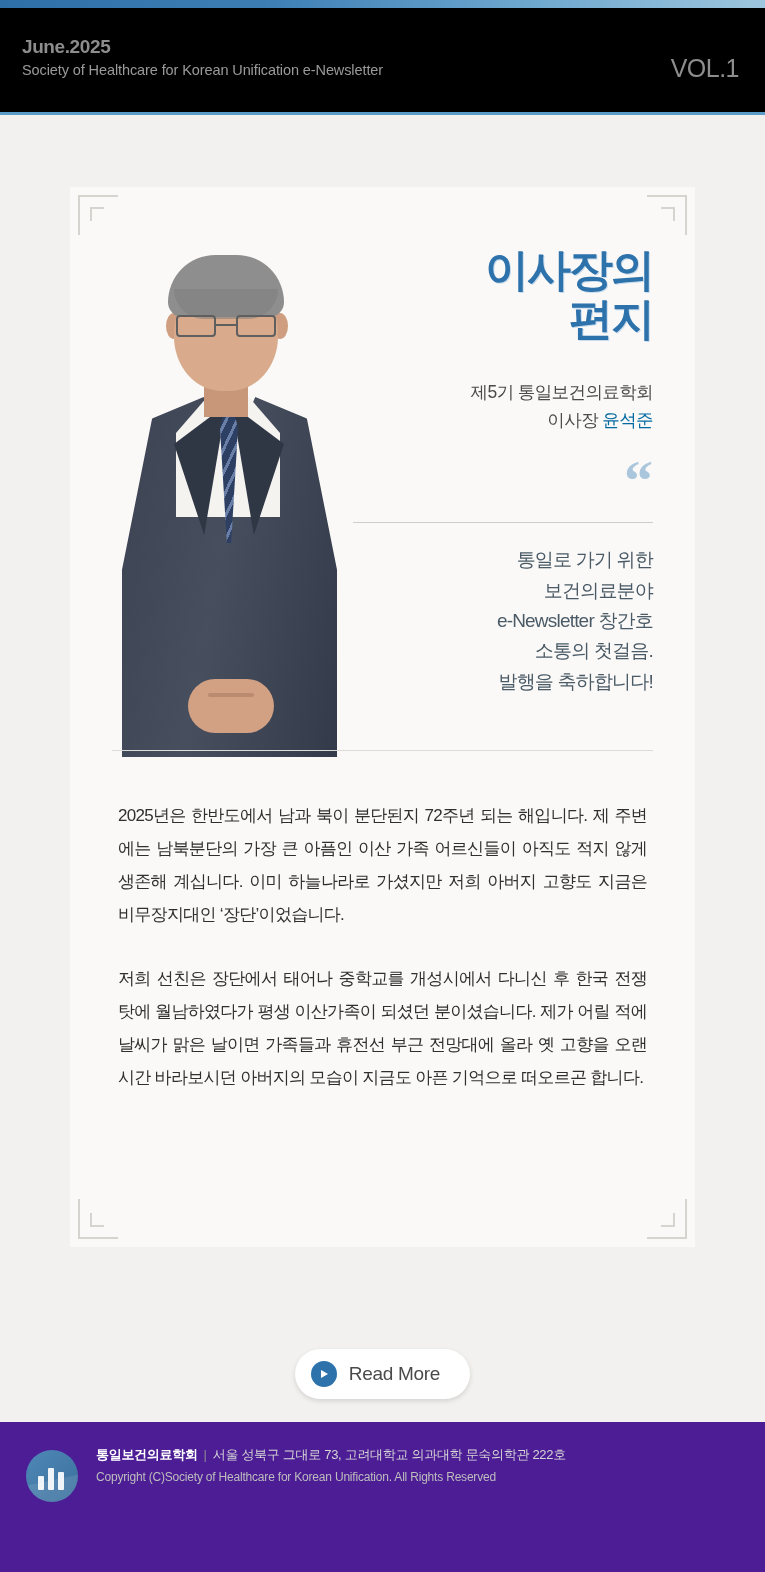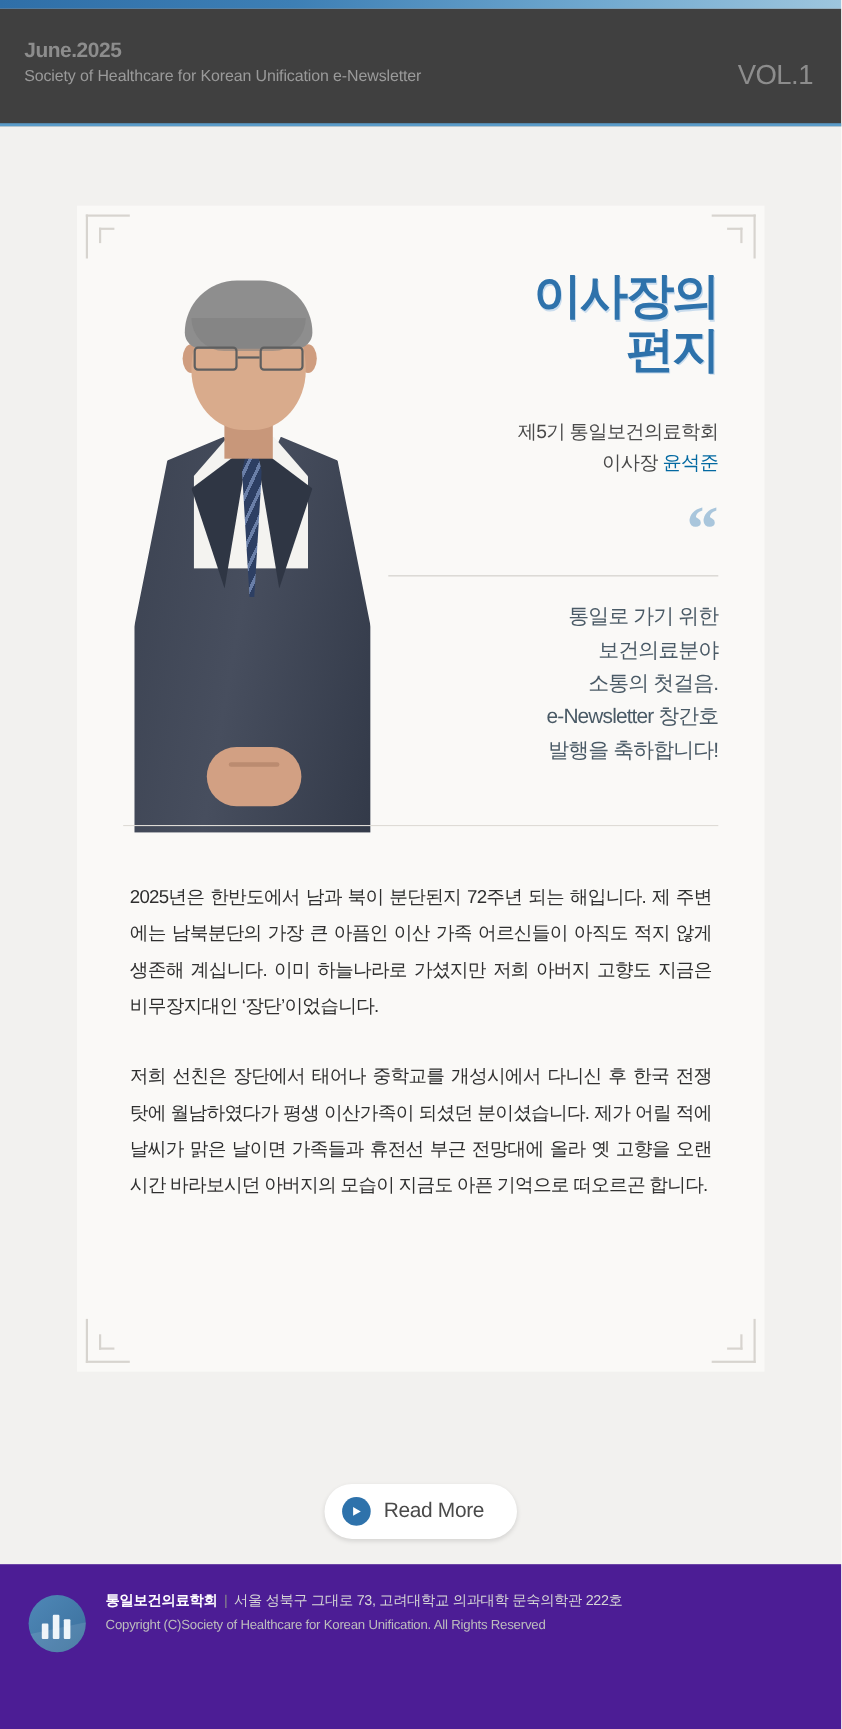--- a/index.html
+++ b/index.html
@@ -20,21 +20,21 @@
   .top-rule {
     height: 8px;
     width: 100%;
     background: linear-gradient(to right, #2f6fa8 0%, #3d7fb5 35%, #6fa8cf 70%, #9ec6de 100%);
   }
 
   
   .header {
     position: relative;
     height: 107px;
-    background: #404040;
+    background: #000000;
     border-bottom: 3px solid #5a9bc8;
     padding: 28px 30px 0 22px;
   }
   .hdr-date {
     font-size: 19px;
     font-weight: bold;
     color: #8d8d8d;
     letter-spacing: -0.4px;
     font-family: "Liberation Sans", sans-serif;
   }
@@ -386,22 +386,22 @@
             <div>제5기 통일보건의료학회</div>
             <div><span>이사장 </span><b>윤석준</b></div>
           </div>
 
           <div class="quote-mark">“</div>
           <div class="quote-rule"></div>
 
           <div class="quote-text">
             <div>통일로 가기 위한</div>
             <div>보건의료분야</div>
+            <div>e-Newsletter 창간호</div>
             <div>소통의 첫걸음.</div>
-            <div>e-Newsletter 창간호</div>
             <div>발행을 축하합니다!</div>
           </div>
         </div>
 
         <div class="hero-sep"></div>
       </div>
 
       <div class="article">
         <p>2025년은 한반도에서 남과 북이 분단된지 72주년 되는 해입니다. 제 주변에는 남북분단의 가장 큰 아픔인 이산 가족 어르신들이 아직도 적지 않게 생존해 계십니다. 이미 하늘나라로 가셨지만 저희 아버지 고향도 지금은 비무장지대인 ‘장단’이었습니다.</p>
         <p>저희 선친은 장단에서 태어나 중학교를 개성시에서 다니신 후 한국 전쟁 탓에 월남하였다가 평생 이산가족이 되셨던 분이셨습니다. 제가 어릴 적에 날씨가 맑은 날이면 가족들과 휴전선 부근 전망대에 올라 옛 고향을 오랜 시간 바라보시던 아버지의 모습이 지금도 아픈 기억으로 떠오르곤 합니다.</p>

